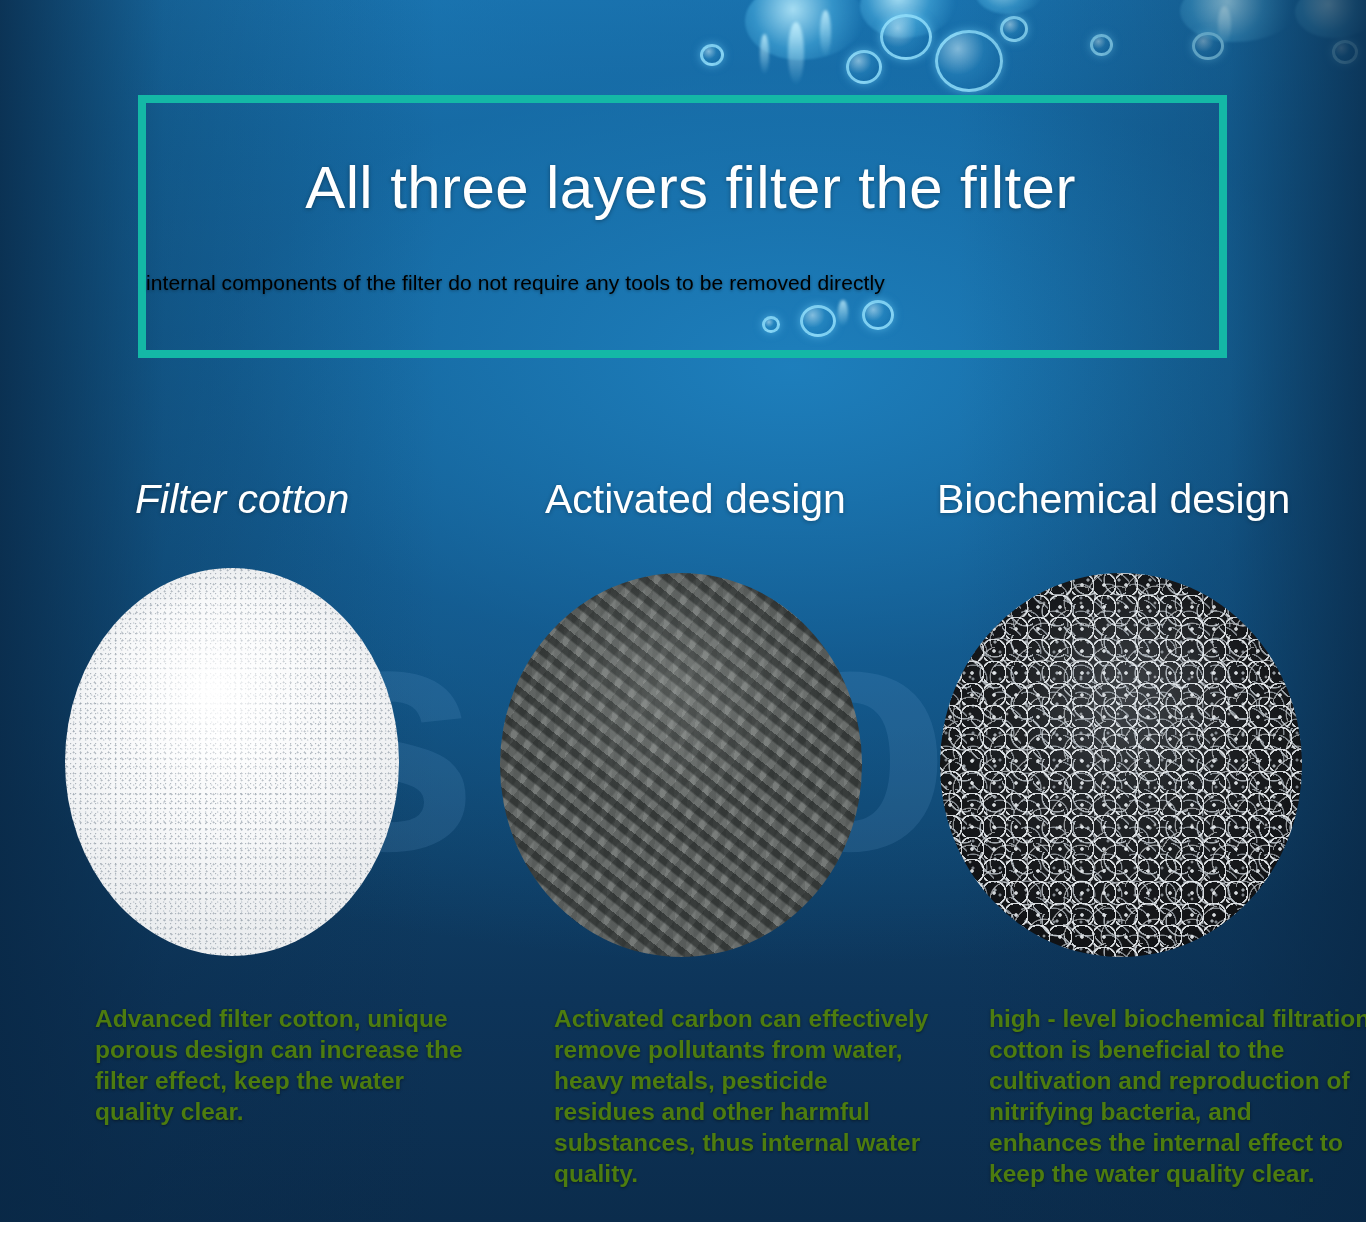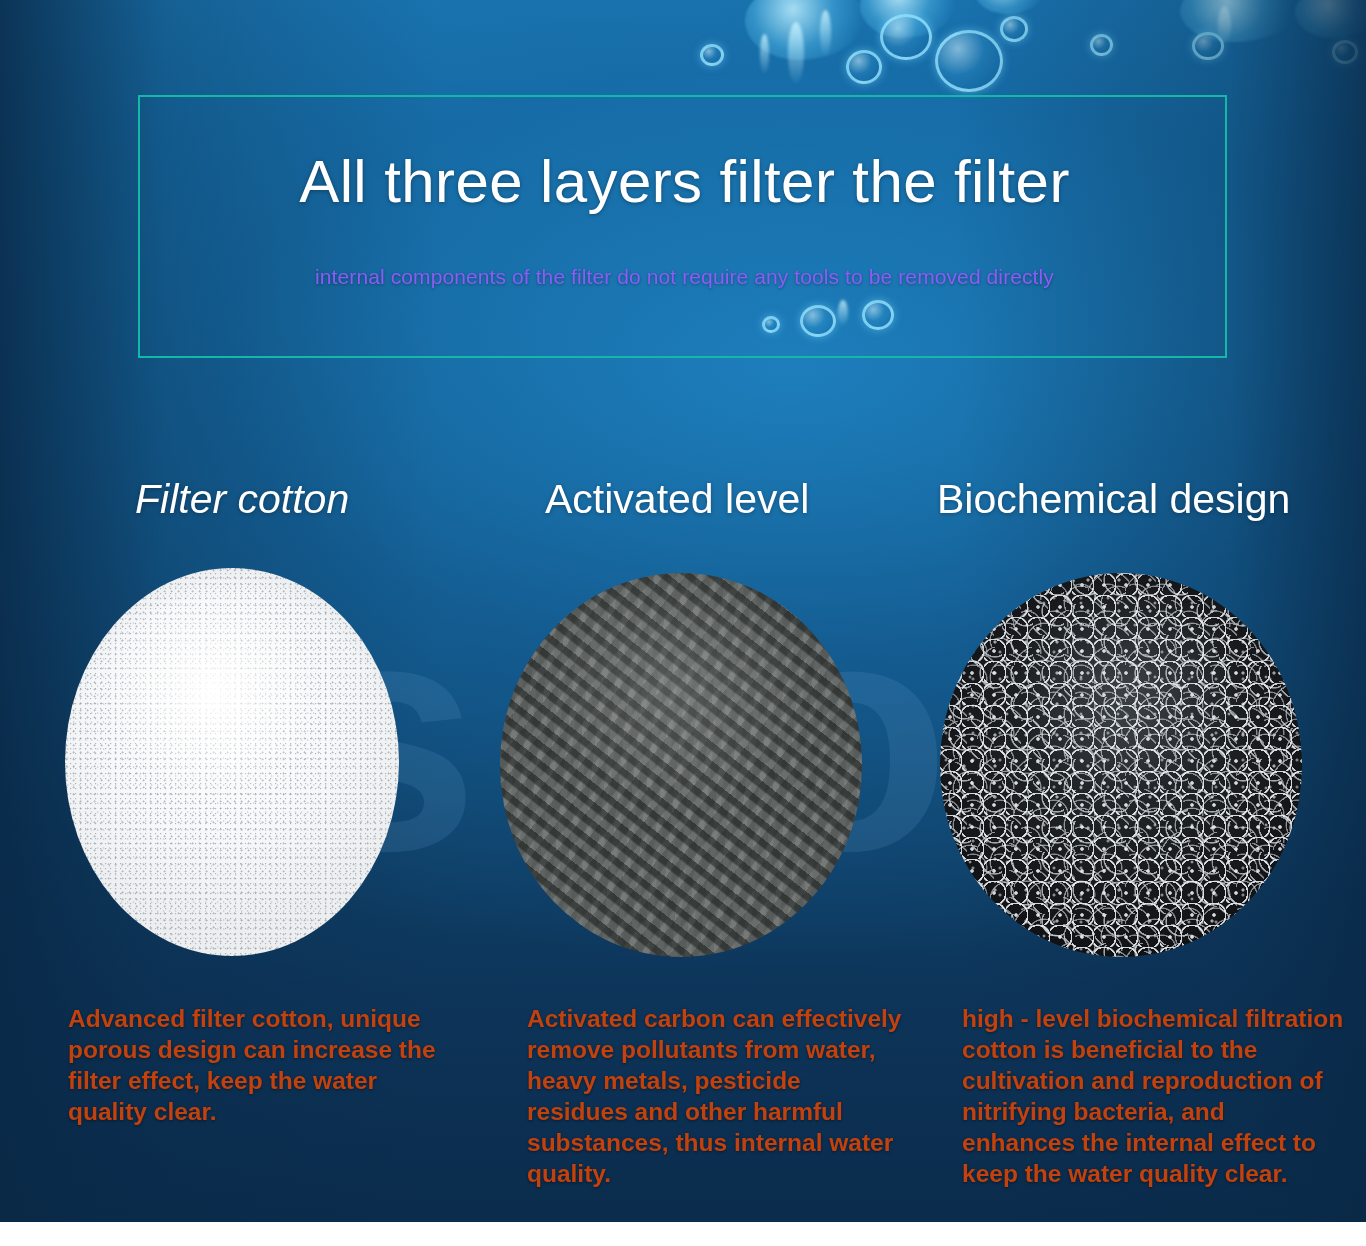--- a/index.html
+++ b/index.html
@@ -96,67 +96,67 @@
     user-select: none;
   }
 
   
   #red-box {
     position: absolute;
     left: 138px;
     top: 95px;
     width: 1089px;
     height: 263px;
-    border: 2px solid #14b8a6;
+    border: 8px solid #14b8a6;
     box-sizing: border-box;
   }
   #main-title {
     position: absolute;
     left: 0;
     top: 50px;
     width: 1089px;
     text-align: center;
     color: #ffffff;
     font-size: 60px;
     font-weight: 400;
     letter-spacing: 0.4px;
     text-shadow: 0 1px 4px rgba(0,0,0,0.35);
     white-space: nowrap;
   }
   #sub-title {
     position: absolute;
     left: 0;
     top: 168px;
     width: 1089px;
-    text-align: center;
-    color: #8b5cf6;
+    color: #000000;
     font-size: 21px;
     font-weight: 400;
     letter-spacing: 0.1px;
     text-shadow: 0 1px 3px rgba(0,0,0,0.35);
     white-space: nowrap;
   }
 
   
   .col { position: absolute; }
   .col-title {
     position: absolute;
     color: #ffffff;
     font-size: 41px;
     font-weight: 400;
     white-space: nowrap;
     text-shadow: 0 1px 4px rgba(0,0,0,0.30);
   }
   .col-desc {
     position: absolute;
-    color: #c2410c;
+    color: #4d7c0f;
     font-size: 24.5px;
     font-weight: 600;
     line-height: 31px;
     text-shadow: 0 1px 3px rgba(0,0,0,0.45);
+    margin-left: 27px;
   }
 
   
   .media {
     position: absolute;
     border-radius: 50%;
     overflow: hidden;
   }
 
   
@@ -258,21 +258,21 @@
     <div id="sub-title">internal components of the filter do not require any tools to be removed directly</div>
   </div>
 
   <div class="col">
     <div class="col-title" style="left:135px; top:476px;font-style:italic;">Filter cotton</div>
     <div class="media media-cotton" style="left:65px; top:568px; width:334px; height:388px;"></div>
     <div class="col-desc" style="left:68px; top:1003px; width:372px;">Advanced filter cotton, unique porous design can increase the filter effect, keep the water quality clear.</div>
   </div>
 
   <div class="col">
-    <div class="col-title" style="left:545px; top:476px;">Activated level</div>
+    <div class="col-title" style="left:545px; top:476px;">Activated design</div>
     <div class="media media-carbon" style="left:500px; top:573px; width:362px; height:384px;"></div>
     <div class="col-desc" style="left:527px; top:1003px; width:376px;">Activated carbon can effectively remove pollutants from water, heavy metals, pesticide residues and other harmful substances, thus internal water quality.</div>
   </div>
 
   <div class="col">
     <div class="col-title" style="left:937px; top:476px;">Biochemical design</div>
     <div class="media media-bio" style="left:940px; top:573px; width:362px; height:384px;"></div>
     <div class="col-desc" style="left:962px; top:1003px; width:382px;">high - level biochemical filtration cotton is beneficial to the cultivation and reproduction of nitrifying bacteria, and enhances the internal effect to keep the water quality clear.</div>
   </div>
 

